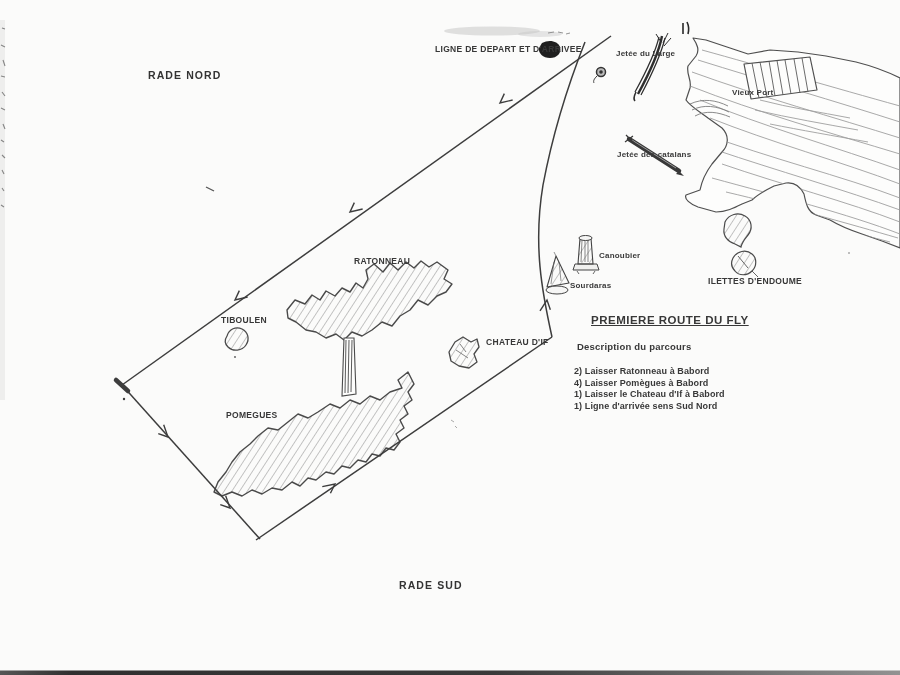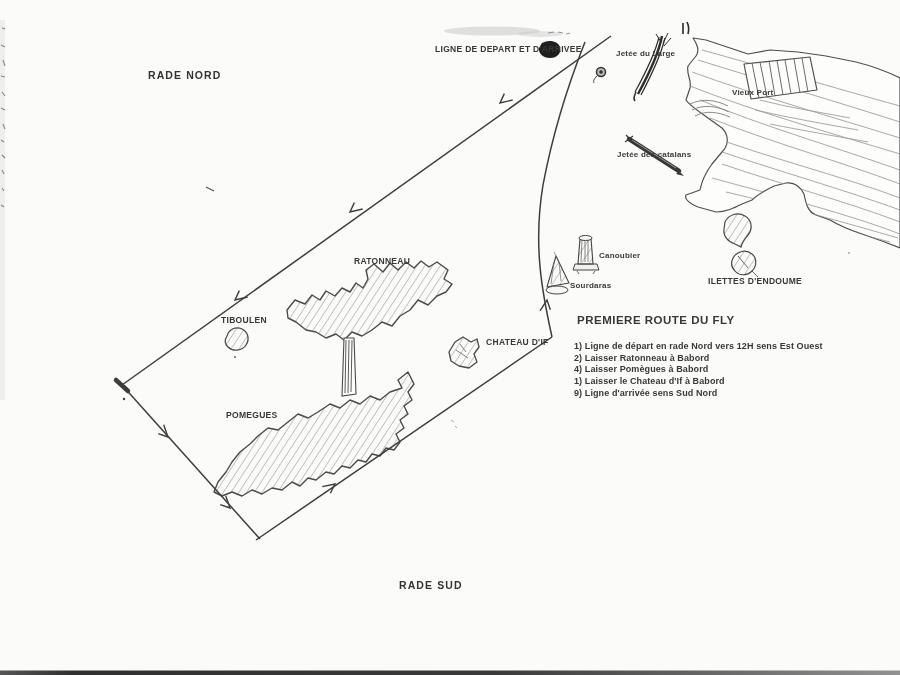--- a/index.html
+++ b/index.html
@@ -3,21 +3,21 @@
 <meta charset="utf-8">
 <style>
   html,body{margin:0;padding:0;background:#e8e8e6;}
   .page{position:relative;width:900px;height:675px;background:#fbfbfa;overflow:hidden;
         font-family:"Liberation Sans", sans-serif;}
   svg{position:absolute;left:0;top:0;}
   .lbl{font-family:"Liberation Sans",sans-serif;font-weight:bold;fill:#383838;font-size:8.5px;letter-spacing:.3px;}
   .lbl-sm{font-family:"Liberation Sans",sans-serif;font-weight:bold;fill:#3a3a3a;font-size:8px;letter-spacing:.2px;}
   .lbl-big{font-family:"Liberation Sans",sans-serif;font-weight:bold;fill:#333;font-size:10.5px;letter-spacing:1.1px;}
   .course{position:absolute;left:574px;top:314px;width:310px;color:#383838;font-weight:bold;}
-  .course-title{font-size:11.5px;letter-spacing:.5px;margin:0 0 15px 3px;white-space:nowrap;}
+  .course-title{font-size:11.5px;letter-spacing:.5px;margin:0 0 15px 17px;white-space:nowrap;text-decoration:underline;}
   .course-sub{font-size:9.5px;letter-spacing:.2px;margin:0 0 14px 3px;white-space:nowrap;}
   .step{font-size:9px;line-height:11.7px;white-space:nowrap;letter-spacing:.1px;}
 </style>
 </head>
 <body>
 
 <div class="page">
 
 <svg width="900" height="675" viewBox="0 0 900 675">
   <defs>
@@ -162,20 +162,20 @@
     <text class="lbl" x="226" y="418">POMEGUES</text>
     <text class="lbl" x="486" y="345">CHATEAU D'IF</text>
     <text class="lbl-sm" x="599" y="258">Canoubier</text>
     <text class="lbl-sm" x="570" y="288">Sourdaras</text>
     <text class="lbl" x="708" y="284">ILETTES D'ENDOUME</text>
   </g>
 </svg>
 
 <div class="course">
   <div class="course-title">PREMIERE ROUTE DU FLY</div>
-  <div class="step">1) Ligne de départ en rade Nord vers 12H sens Est Ouest</div>
+  <div class="course-sub">Description du parcours</div>
   <div class="step">2) Laisser Ratonneau à Babord</div>
   <div class="step">4) Laisser Pomègues à Babord</div>
   <div class="step">1) Laisser le Chateau d'If à Babord</div>
-  <div class="step">9) Ligne d'arrivée sens Sud Nord</div>
+  <div class="step">1) Ligne d'arrivée sens Sud Nord</div>
 </div>
 
 </div>
 
 </body></html>

